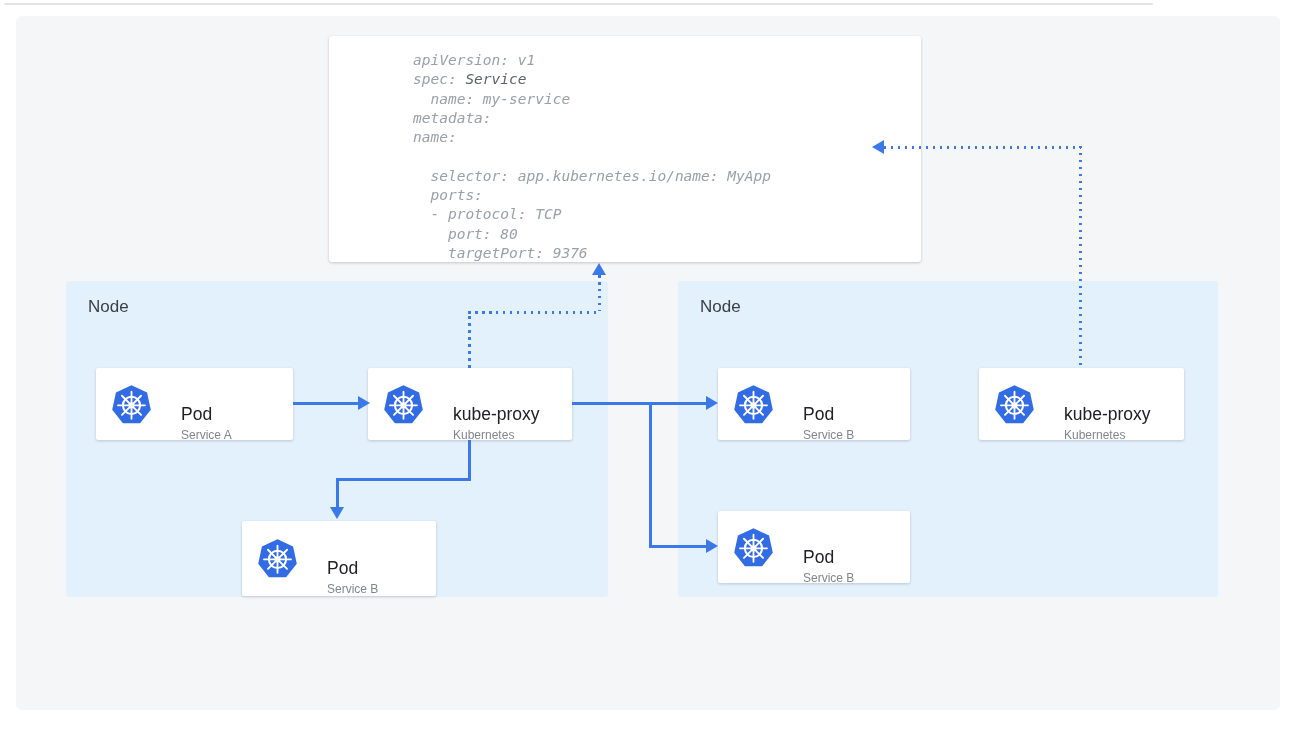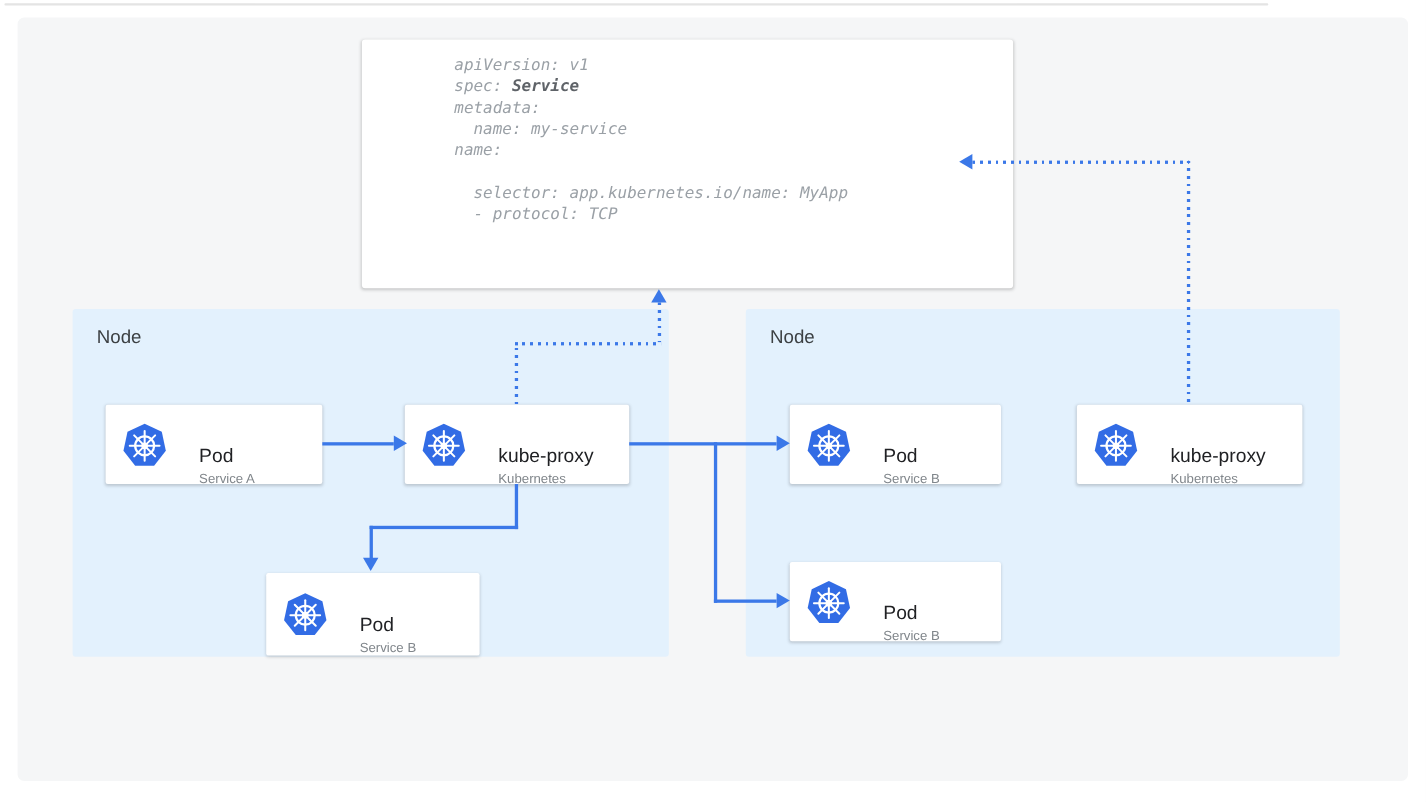--- a/index.html
+++ b/index.html
@@ -23,21 +23,21 @@
 
   .node{position:absolute;top:281px;height:316px;background:var(--node_fill);border-radius:3px;padding:16px 0 0 22px;}
   .node-left{left:66px;width:542px;}
   .node-right{left:678px;width:540px;}
   .node-label{font-size:17px;color:var(--node_label);}
 
   .yaml-box{position:absolute;left:329px;top:36px;width:592px;height:226px;background:#ffffff;border-radius:3px;
             box-shadow:0 1px 3px rgba(0,0,0,.2);padding:15px 0 0 84px;}
   .code-line{white-space:pre;font-family:"DejaVu Sans Mono",monospace;font-style:italic;font-size:14.5px;
              line-height:19.3px;color:var(--code_regular);}
-  .code-line b{font-weight:700;color:var(--code_bold);}
+  .code-line b{font-weight:400;color:var(--code_bold);}
 
   .card{position:absolute;height:72px;background:#ffffff;border-radius:2px;box-shadow:0 1px 3px rgba(0,0,0,.18);
         display:flex;align-items:center;padding-left:15px;}
   .k8s-icon{width:41px;height:41px;flex:0 0 41px;display:block;margin-right:29px;}
   .k8s-icon svg{display:block;width:41px;height:41px;}
   .k8s-hept{fill:var(--kubernetes_blue);}
   .k8s-wheel{stroke:#ffffff;fill:none;stroke-linecap:round;}
   .card-title{font-size:17.5px;color:var(--card_title);line-height:22px;margin-top:39px;}
   .card-subtitle{font-size:12px;color:var(--card_subtitle);line-height:20px;}
 
@@ -59,26 +59,29 @@
 <div class="node node-left">
   <div class="node-label">Node</div>
 </div>
 <div class="node node-right">
   <div class="node-label">Node</div>
 </div>
 
 <div class="yaml-box">
   <div class="code-line"><span>apiVersion: v1</span></div>
   <div class="code-line"><span>spec: </span><b>Service</b></div>
+  <div class="code-line"><span>  name: my-service</span></div>
   <div class="code-line"><span>metadata:</span></div>
-  <div class="code-line"><span>  name: my-service</span></div>
   <div class="code-line"><span>name:</span></div>
   <div class="code-line"><span>  </span></div>
   <div class="code-line"><span>  selector: app.kubernetes.io/name: MyApp</span></div>
+  <div class="code-line"><span>  ports:</span></div>
   <div class="code-line"><span>  - protocol: TCP</span></div>
+  <div class="code-line"><span>    port: 80</span></div>
+  <div class="code-line"><span>    targetPort: 9376</span></div>
 </div>
 
 <div class="card" style="left:96px;top:368px;width:197px">
   <span class="k8s-icon">
     <svg viewBox="0 0 100 100">
         <polygon class="k8s-hept" points="50,3 88,21 97,63 71,96 29,96 3,63 12,21"></polygon>
       <g class="k8s-wheel" stroke-width="4.5">
         <line x1="50" y1="52" x2="83" y2="52"></line>
           <line x1="50" y1="52" x2="73.3" y2="28.7"></line>
           <line x1="50" y1="52" x2="50" y2="19"></line>

